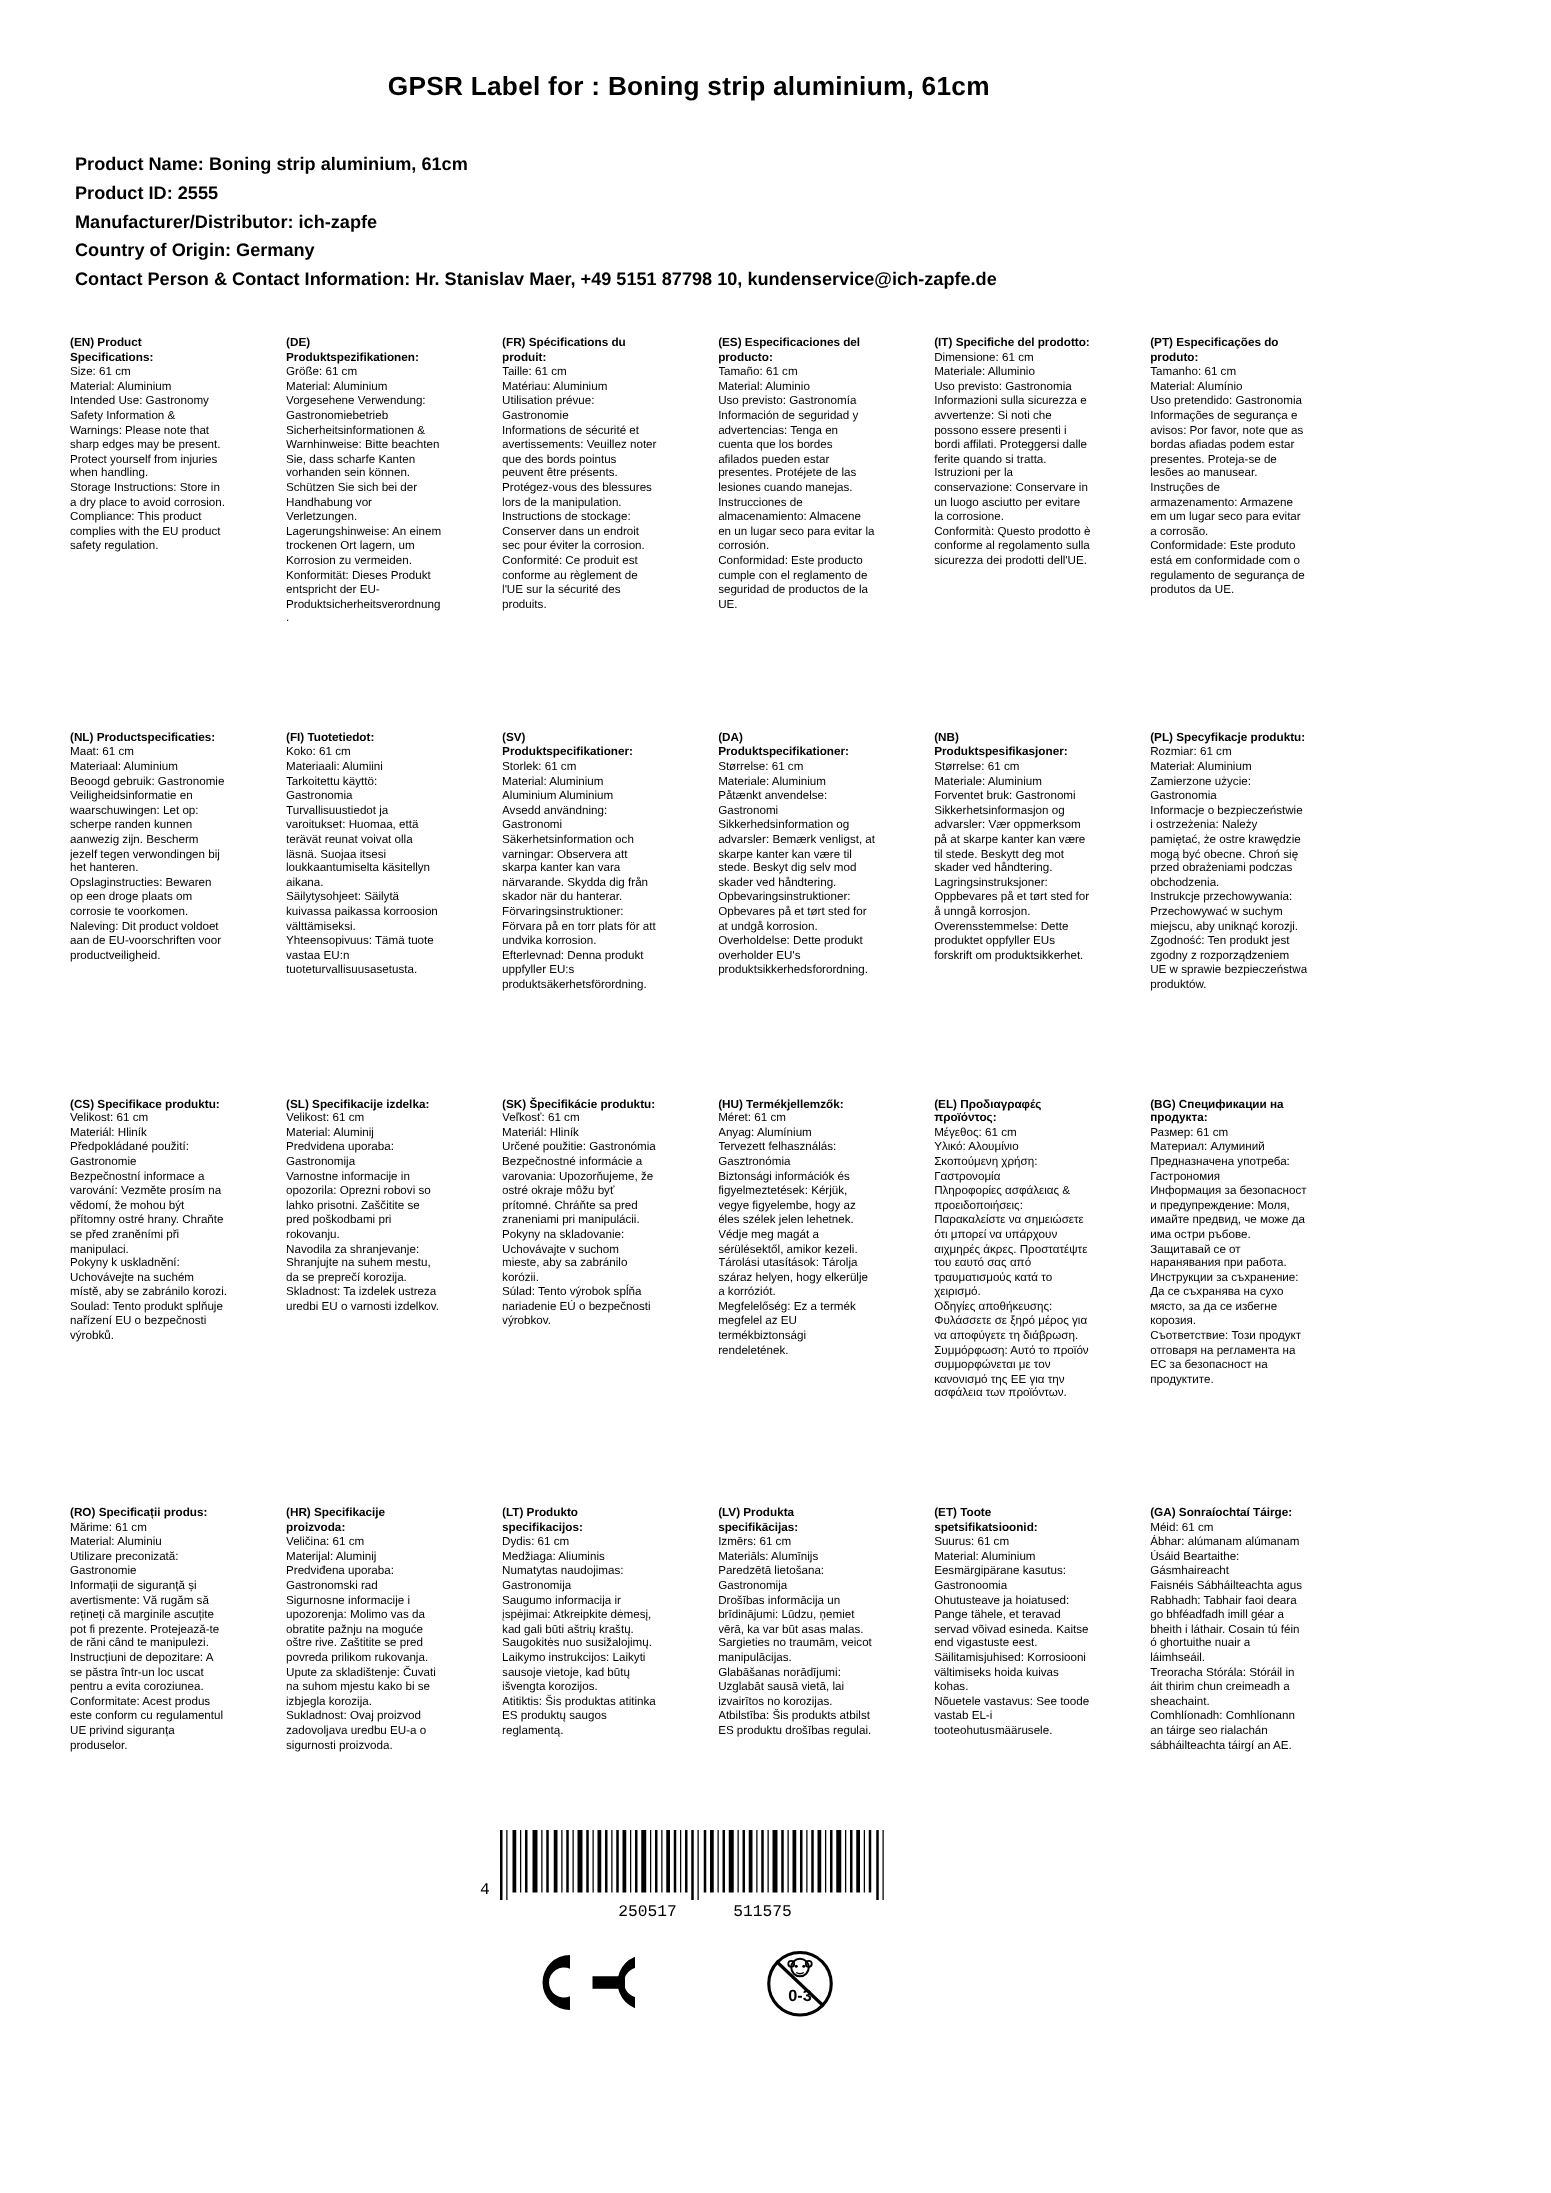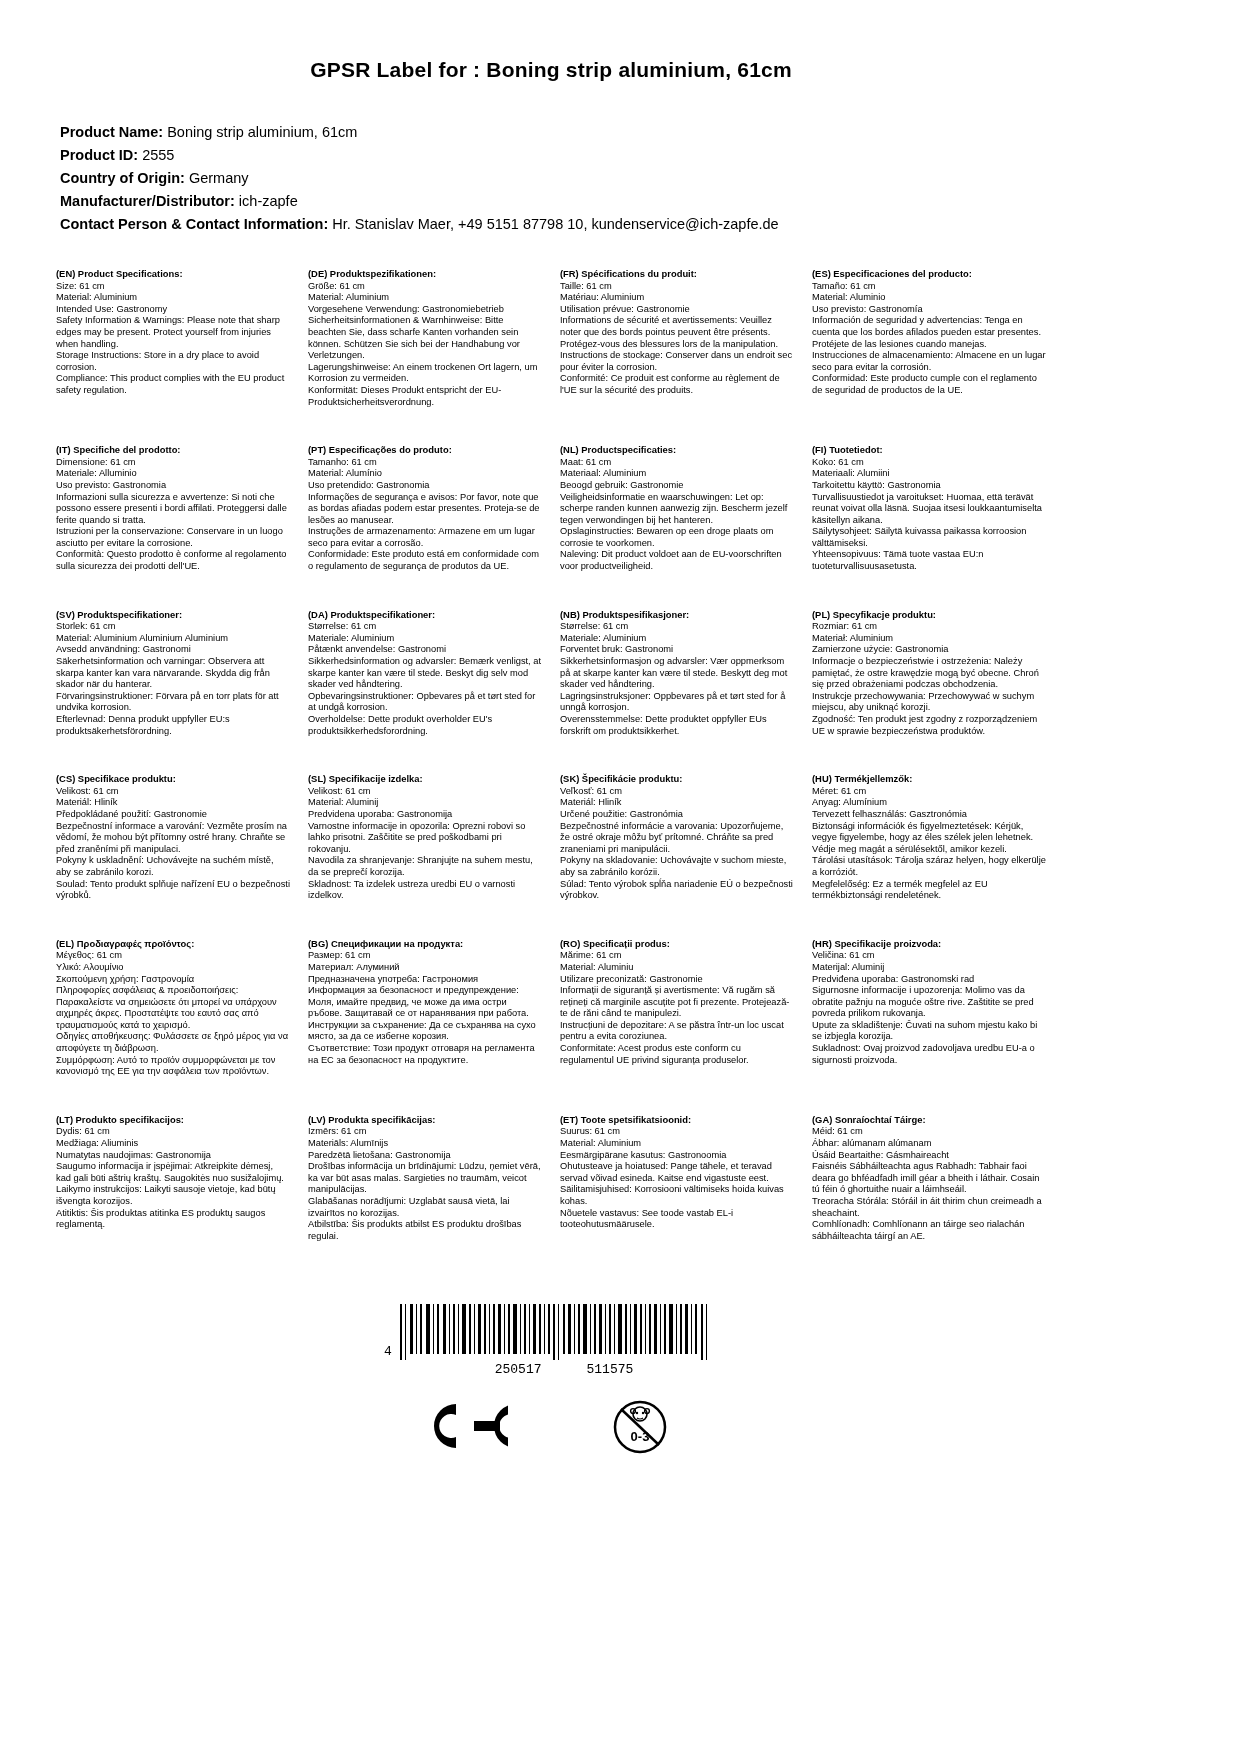--- a/index.html
+++ b/index.html
@@ -33,27 +33,28 @@
   }
   .meta-row {
     font-size: 14.5px;
     line-height: 20px;
     margin-bottom: 3px;
   }
   .meta-label {
     font-weight: bold;
   }
   .meta-value {
-    font-weight: normal;
+    font-weight: bold;
   }
   .lang-grid {
     display: grid;
-    grid-template-columns: repeat(4, 1fr);
+    grid-template-columns: repeat(6, 1fr);
     column-gap: 18px;
     row-gap: 0px;
+    gap: 47px;
   }
   .lang-block {
     font-size: 9.3px;
     line-height: 11.6px;
     padding-bottom: 36px;
     box-sizing: border-box;
     overflow: hidden;
   }
   .lang-heading {
     font-weight: bold;
@@ -121,26 +122,26 @@
   <div class="meta">
     <div class="meta-row">
       <span class="meta-label">Product Name:</span>
       <span class="meta-value">Boning strip aluminium, 61cm</span>
     </div>
     <div class="meta-row">
       <span class="meta-label">Product ID:</span>
       <span class="meta-value">2555</span>
     </div>
     <div class="meta-row">
+      <span class="meta-label">Manufacturer/Distributor:</span>
+      <span class="meta-value">ich-zapfe</span>
+    </div>
+    <div class="meta-row">
       <span class="meta-label">Country of Origin:</span>
       <span class="meta-value">Germany</span>
-    </div>
-    <div class="meta-row">
-      <span class="meta-label">Manufacturer/Distributor:</span>
-      <span class="meta-value">ich-zapfe</span>
     </div>
     <div class="meta-row">
       <span class="meta-label">Contact Person &amp; Contact Information:</span>
       <span class="meta-value">Hr. Stanislav Maer, +49 5151 87798 10, kundenservice@ich-zapfe.de</span>
     </div>
   </div>
 
   <div class="lang-grid" id="lang-grid">
       <div class="lang-block">
         <span class="lang-heading">(EN) Product Specifications:</span>

